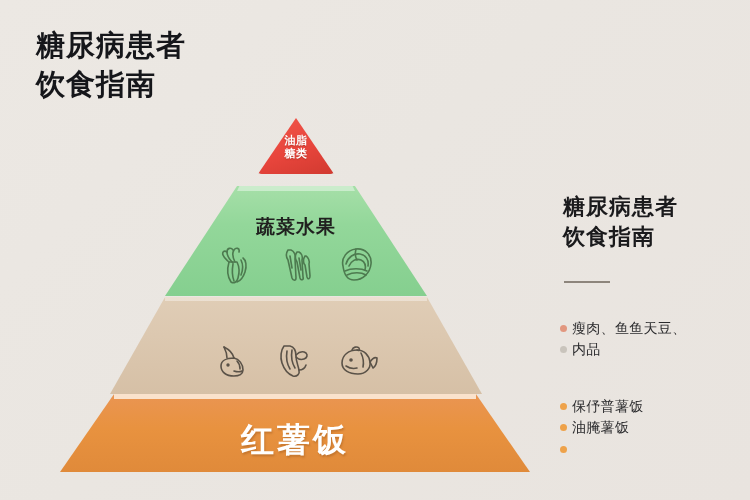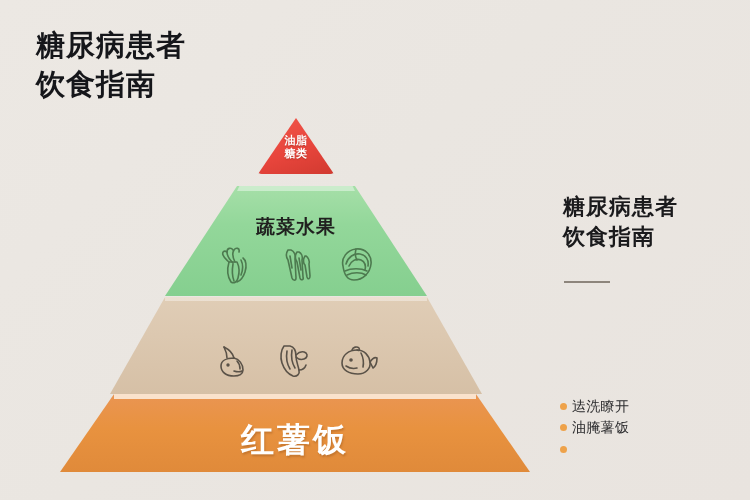--- a/index.html
+++ b/index.html
@@ -342,26 +342,34 @@
   </div>
 
   <div id="side-panel">
 
     <div id="side-title">糖尿病患者
 饮食指南</div>
 
     <div id="side-divider"></div>
 
     <div class="bullet-group" id="group-protein">
+      <div class="bullet-item">
+        <span class="bullet-dot dot-salmon"></span>
+        <span class="bullet-text">瘦肉、鱼鱼天豆、</span>
+      </div>
+      <div class="bullet-item">
+        <span class="bullet-dot dot-grey"></span>
+        <span class="bullet-text">内品</span>
+      </div>
     </div>
 
     <div class="bullet-group" id="group-staple">
       <div class="bullet-item">
         <span class="bullet-dot dot-orange"></span>
-        <span class="bullet-text">迲洗瞭开</span>
+        <span class="bullet-text">保伃普薯饭</span>
       </div>
       <div class="bullet-item">
         <span class="bullet-dot dot-orange"></span>
         <span class="bullet-text">油腌薯饭</span>
       </div>
       <div class="bullet-item">
         <span class="bullet-dot dot-orange"></span>
       </div>
     </div>
 

